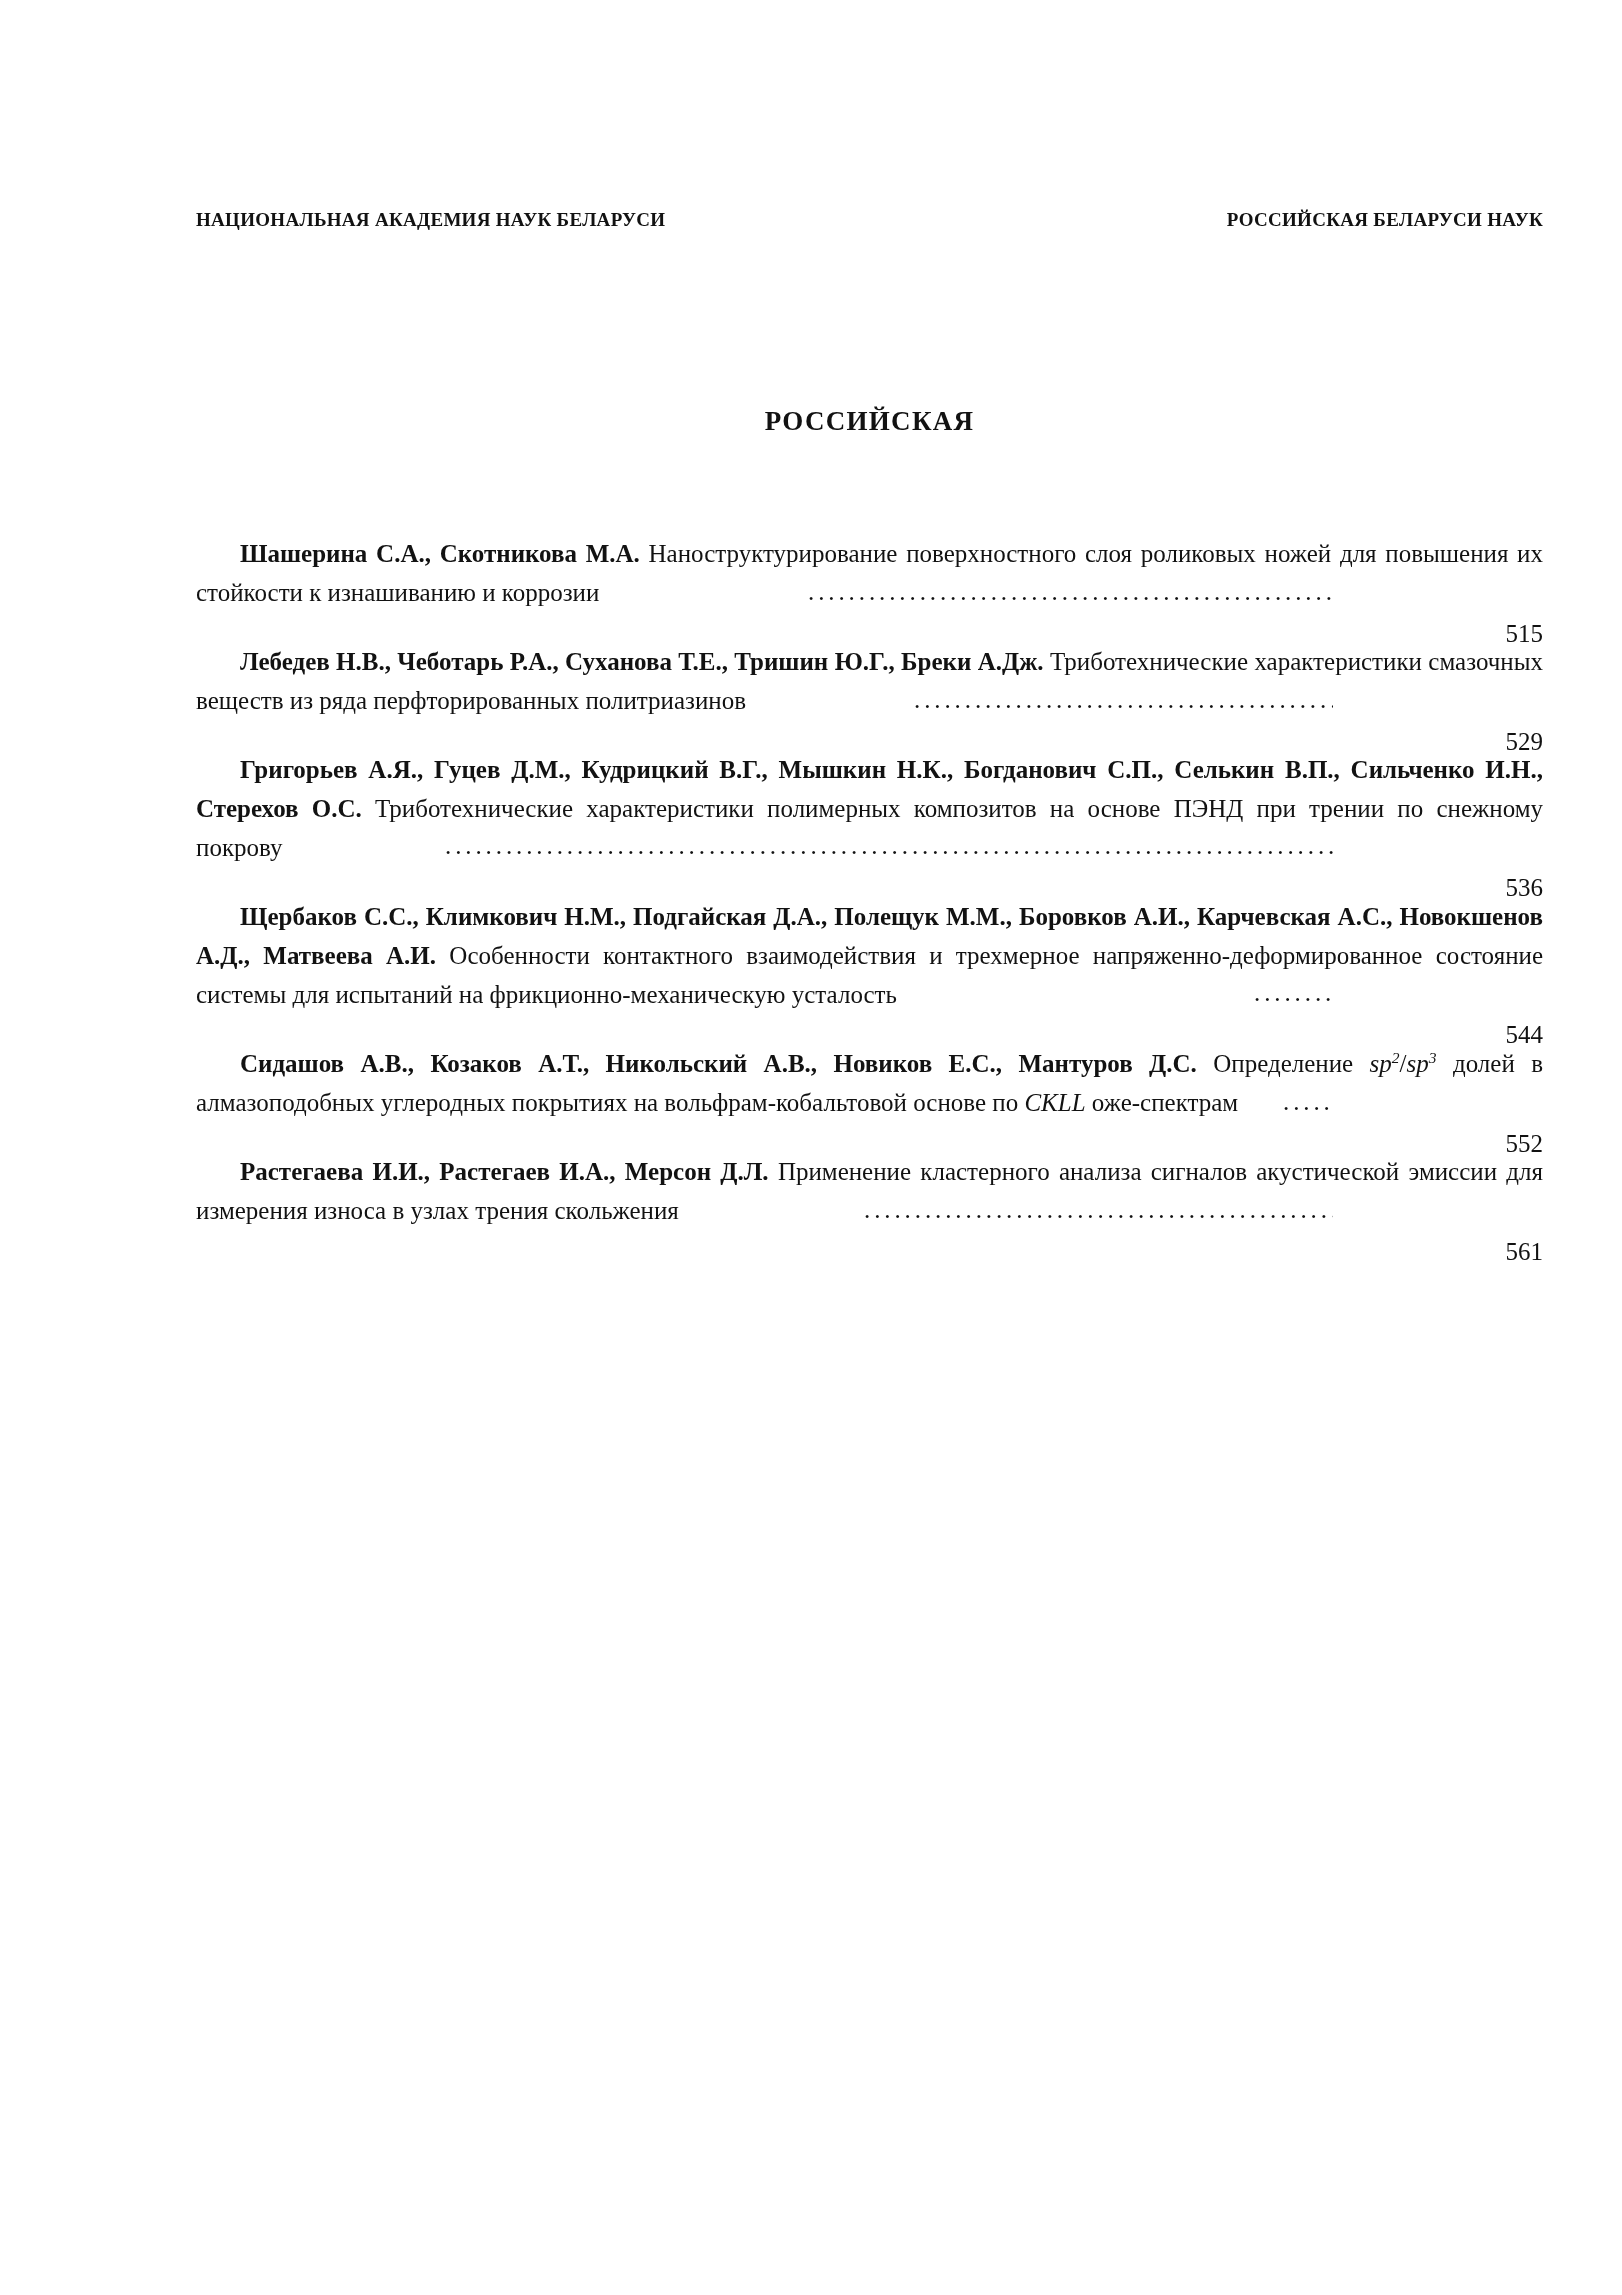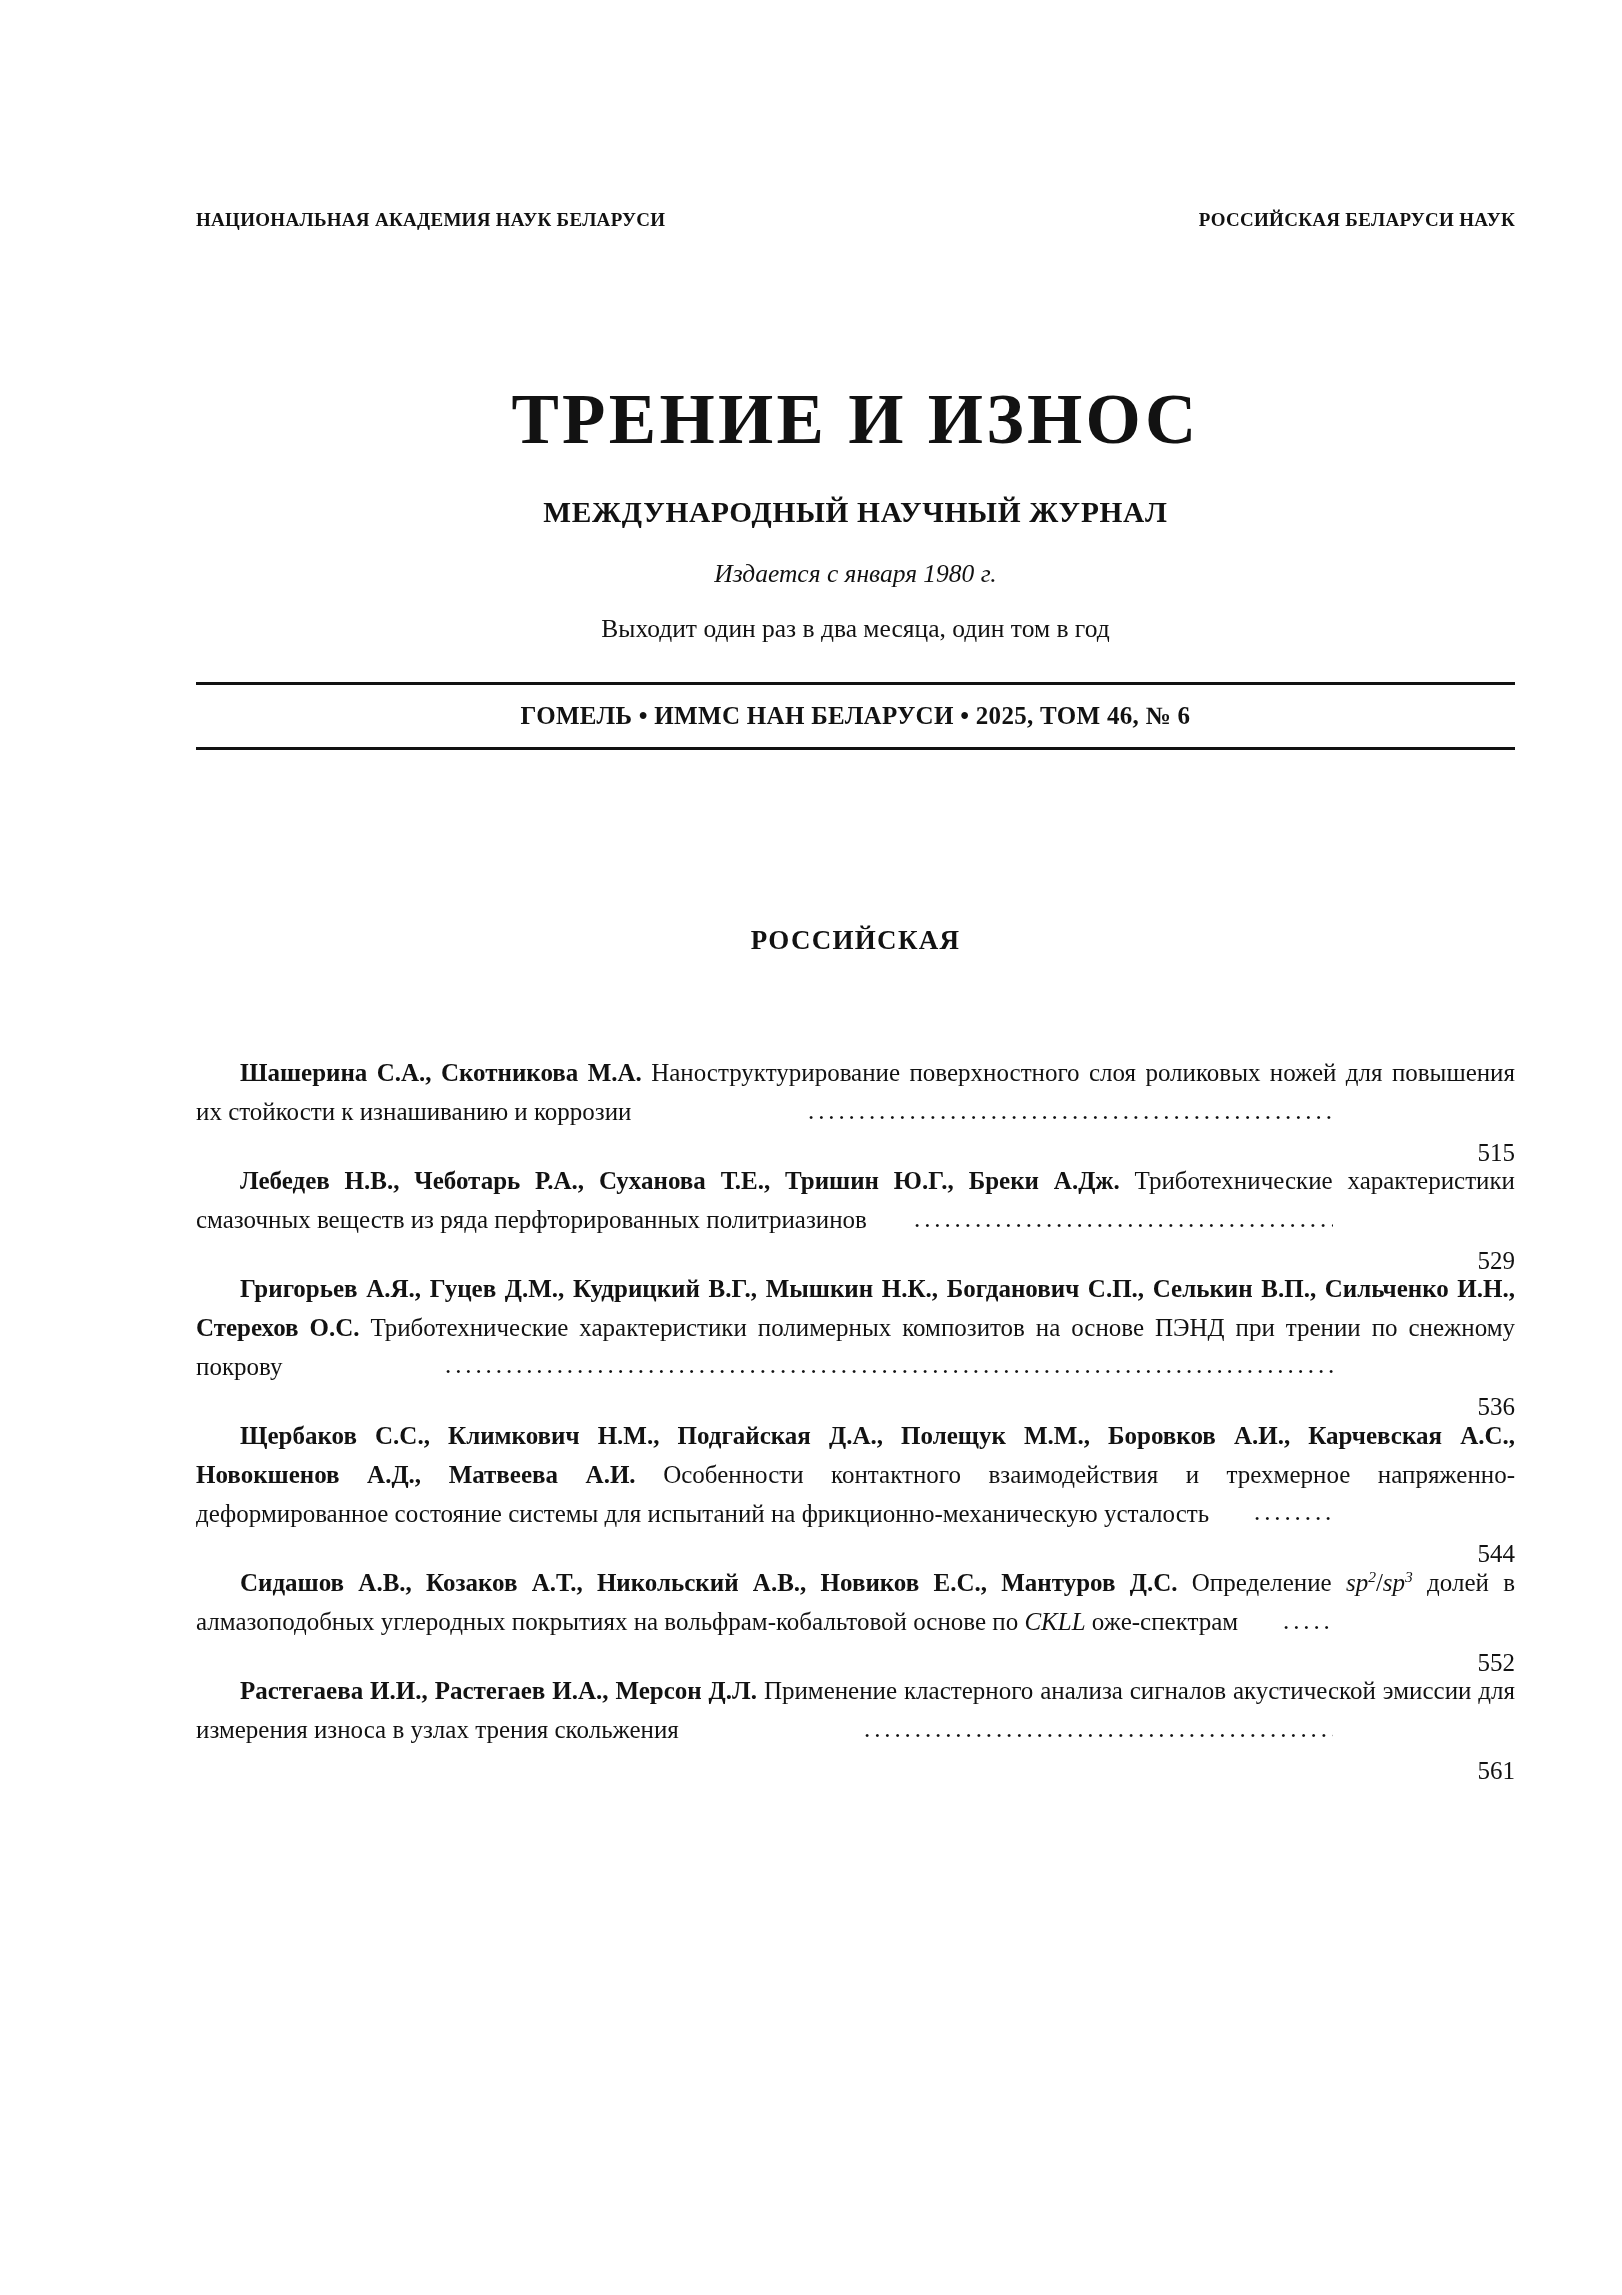--- a/index.html
+++ b/index.html
@@ -8,21 +8,21 @@
     width: 1623px;
     height: 2295px;
     background: #ffffff;
     color: #121212;
     font-family: "Liberation Serif", serif;
     overflow: hidden;
   }
   .sheet {
     width: 1623px;
     height: 2295px;
-    padding: 209px 108px 0 196px;
+    padding: 209px 80px 0 196px;
   }
   
   .top-row {
     display: flex;
     justify-content: space-between;
     align-items: baseline;
     font-weight: bold;
     font-size: 19px;
     letter-spacing: 0.3px;
     white-space: nowrap;
@@ -102,29 +102,20 @@
 </head>
 <body>
 
 <div class="sheet">
 
   <header class="top-row">
     <div>НАЦИОНАЛЬНАЯ АКАДЕМИЯ НАУК БЕЛАРУСИ</div>
     <div>РОССИЙСКАЯ БЕЛАРУСИ НАУК</div>
   </header>
 
-  <section class="masthead">
-    <h1 class="journal-title">ТРЕНИЕ И ИЗНОС</h1>
-    <h2 class="journal-subtitle">МЕЖДУНАРОДНЫЙ НАУЧНЫЙ ЖУРНАЛ</h2>
-    <p class="since-line">Издается с января 1980 г.</p>
-    <p class="freq-line">Выходит один раз в два месяца, один том в год</p>
-    <div class="imprint">
-      <span>ГОМЕЛЬ • ИММС НАН БЕЛАРУСИ • 2025, ТОМ 46, № 6</span>
-    </div>
-  </section>
 
   <h3 class="toc-heading">РОССИЙСКАЯ</h3>
 
   <main id="entries">
   <div class="entry"><span class="entry-text"><b class="authors">Шашерина С.А., Скотникова М.А. </b><span class="runs"><span>Наноструктурирование поверхностного слоя роликовых ножей для повышения их стойкости к изнашиванию и коррозии</span></span></span><span class="leader" style="left: 568px; top: 44px; width: 569px; height: 27.5px; line-height: 27.5px;">................................................................................................................................................................................................................................................................................................................................................................................................................</span><span class="page-num" style="top: 44px;">515</span></div>
 
   <div class="entry"><span class="entry-text"><b class="authors">Лебедев Н.В., Чеботарь Р.А., Суханова Т.Е., Тришин Ю.Г., Бреки А.Дж. </b><span class="runs"><span>Триботехнические характеристики смазочных веществ из ряда перфторированных политриазинов</span></span></span><span class="leader" style="left: 674px; top: 44px; width: 463px; height: 27.5px; line-height: 27.5px;">................................................................................................................................................................................................................................................................................................................................................................................................................</span><span class="page-num" style="top: 44px;">529</span></div>
 
   <div class="entry"><span class="entry-text"><b class="authors">Григорьев А.Я., Гуцев Д.М., Кудрицкий В.Г., Мышкин Н.К., Богданович С.П., Селькин В.П., Сильченко И.Н., Стерехов О.С. </b><span class="runs"><span>Триботехнические характеристики полимерных композитов на основе ПЭНД при трении по снежному покрову</span></span></span><span class="leader" style="left: 205px; top: 82px; width: 933px; height: 27.5px; line-height: 27.5px;">................................................................................................................................................................................................................................................................................................................................................................................................................</span><span class="page-num" style="top: 82px;">536</span></div>
 

